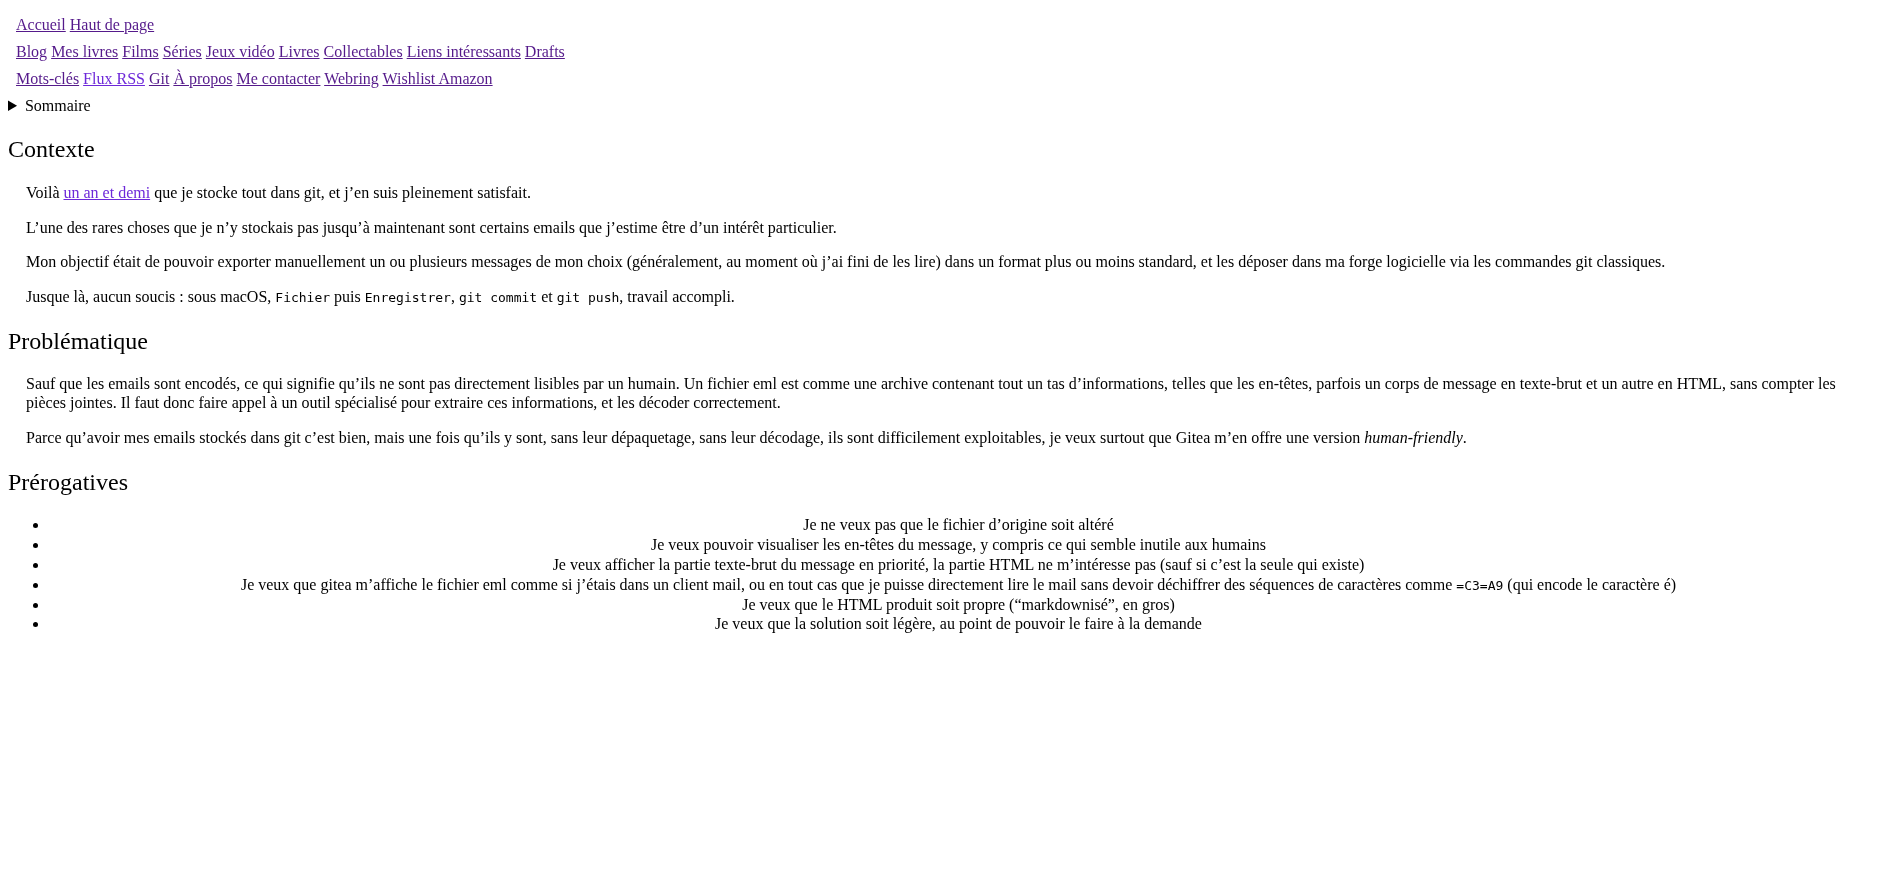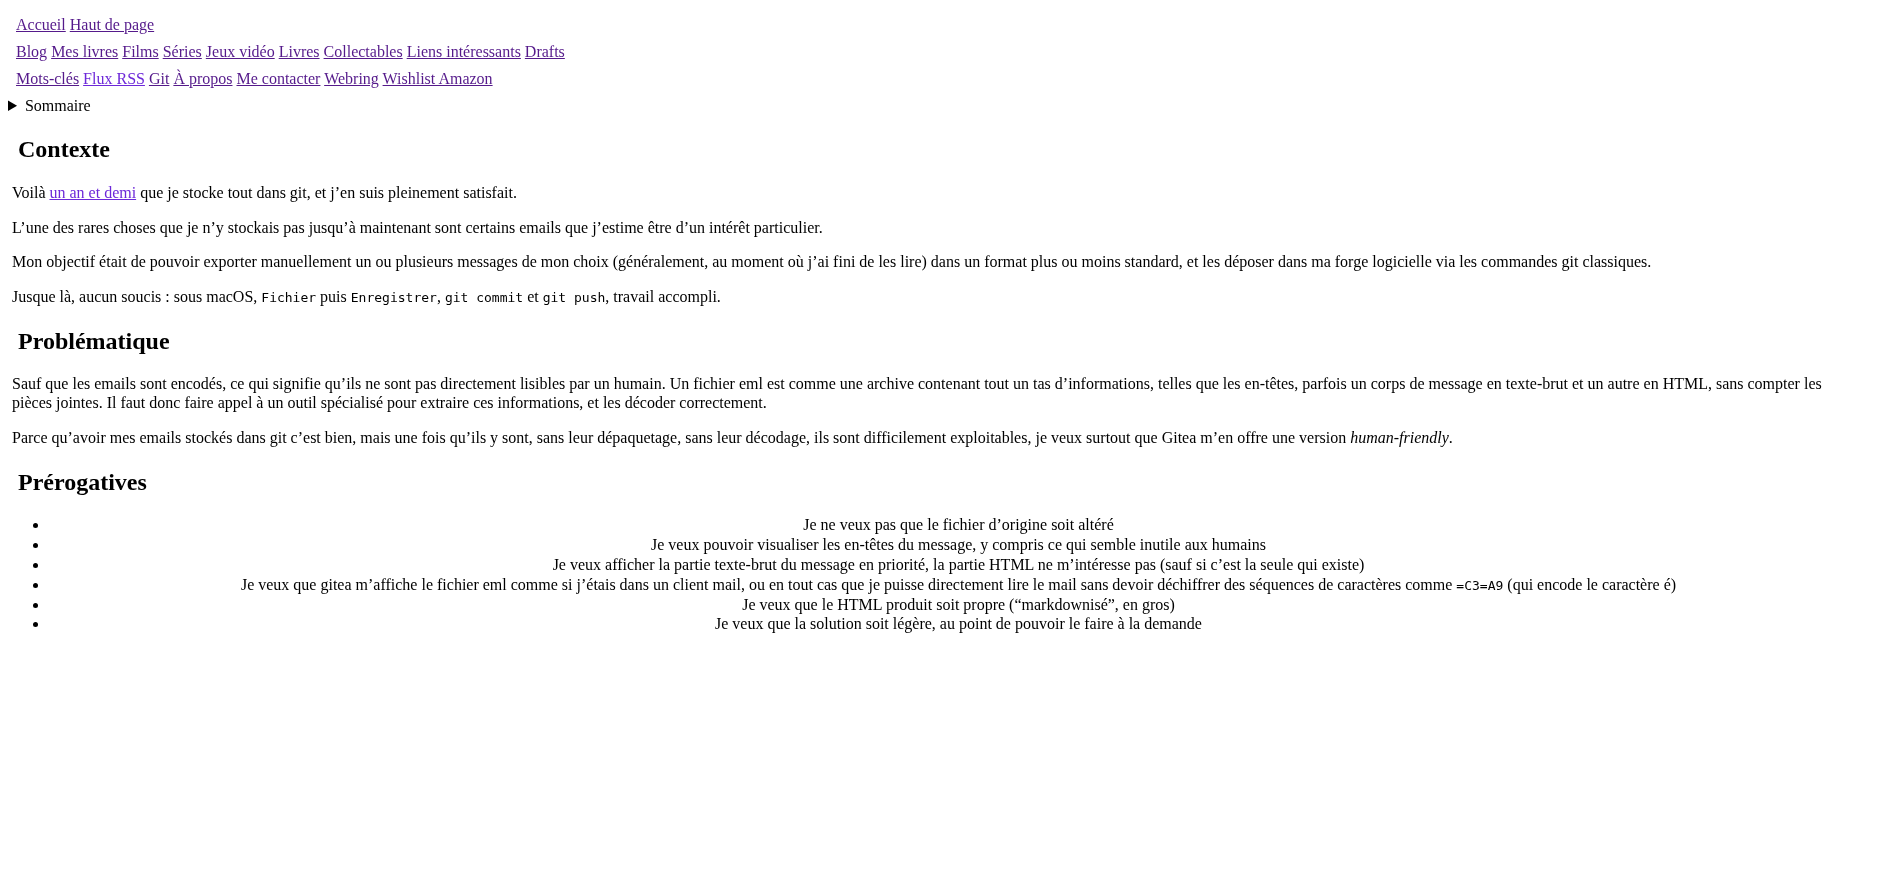--- a/index.html
+++ b/index.html
@@ -17,24 +17,24 @@
   a { text-decoration: underline; cursor: pointer; }
   a.visited { color: #551A8B; }
   a.unvisited { color: #6d28d9; text-decoration: underline; }
   h1 {
     font-size: 2em;
     font-weight: bold;
     margin: 0.67em 0;
   }
   h2 {
     font-size: 1.5em;
-    font-weight: bold;
-    margin: 0.83em 10px;
+    font-weight: normal;
+    margin: 0.83em 0;
   }
-  p { margin: 1em 4px; }
+  p { margin: 1em 18px; }
   .post-meta p { margin: 0; }
   details { margin: 0; }
   summary { cursor: pointer; }
   code {
     font-family: "DejaVu Sans Mono", "Liberation Mono", monospace;
     font-size: 13px;
   }
   em { font-style: italic; }
   ul {
     margin: 1em 0;

